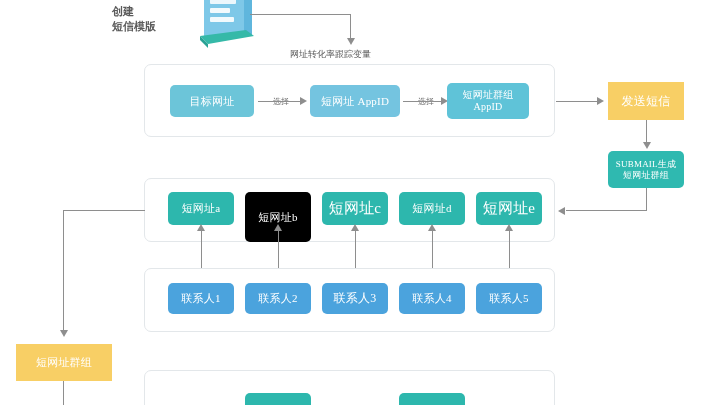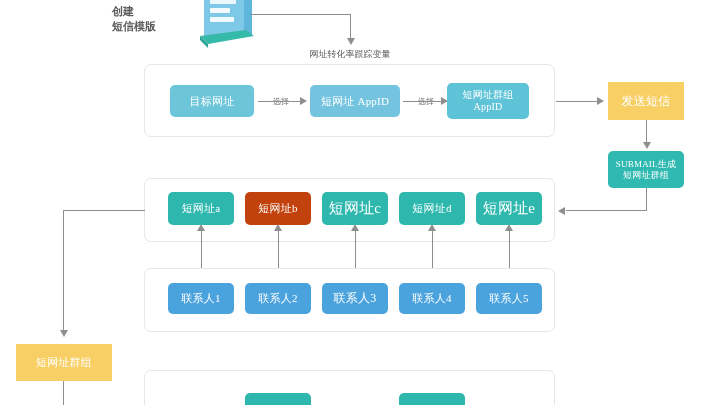--- a/index.html
+++ b/index.html
@@ -32,21 +32,21 @@
     border-radius:3px;
   }
   .node.sq{border-radius:0;}
   .node.rd{border-radius:5px;font-family:Liberation Serif, serif;}
 
   
   .lbl{
     position:absolute;
     color:#5b5b5b;
     line-height:1.35;
-    text-align:center;
+    text-align:left;
     white-space:pre-line;
   }
   .lbl.bold{font-weight:bold;}
   .edge-lbl{
     position:absolute;
     color:#6a6a6a;
     font-size:8px;
     background:transparent;
     white-space:nowrap;
   }
@@ -132,21 +132,21 @@
 
   <div class="ln v" style="left:646px;top:188px;height:23px;"></div>
   <div class="ln h" style="left:566px;top:210px;width:81px;"></div>
   <div class="arw left" style="left:558px;top:207px;"></div>
 
   <div class="panel" style="left:144px;top:178px;width:411px;height:64px;"></div>
 
   <div class="node rd" style="left:168px;top:192px;width:66px;height:33px;font-size:11px;background:#2db7ad;">
     <span>短网址a</span>
   </div>
-  <div class="node rd" style="left:245px;top:192px;width:66px;height:33px;font-size:11px;background:#c2410c;">
+  <div class="node rd" style="left:245px;top:192px;width:66px;height:50px;font-size:11px;background:#000000;">
     <span>短网址b</span>
   </div>
   <div class="node rd" style="left:322px;top:192px;width:66px;height:33px;font-size:15px;background:#2db7ad;">
     <span>短网址c</span>
   </div>
   <div class="node rd" style="left:399px;top:192px;width:66px;height:33px;font-size:11px;background:#2db7ad;">
     <span>短网址d</span>
   </div>
   <div class="node rd" style="left:476px;top:192px;width:66px;height:33px;font-size:15px;background:#2db7ad;">
     <span>短网址e</span>

